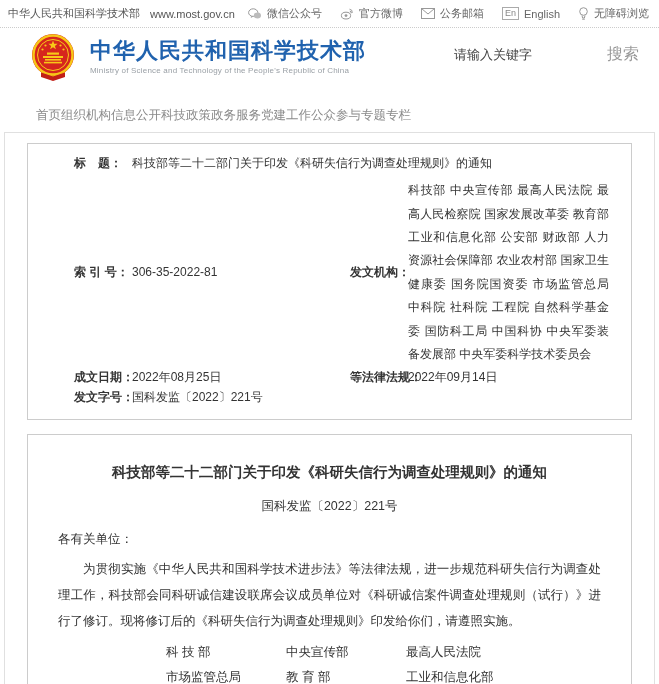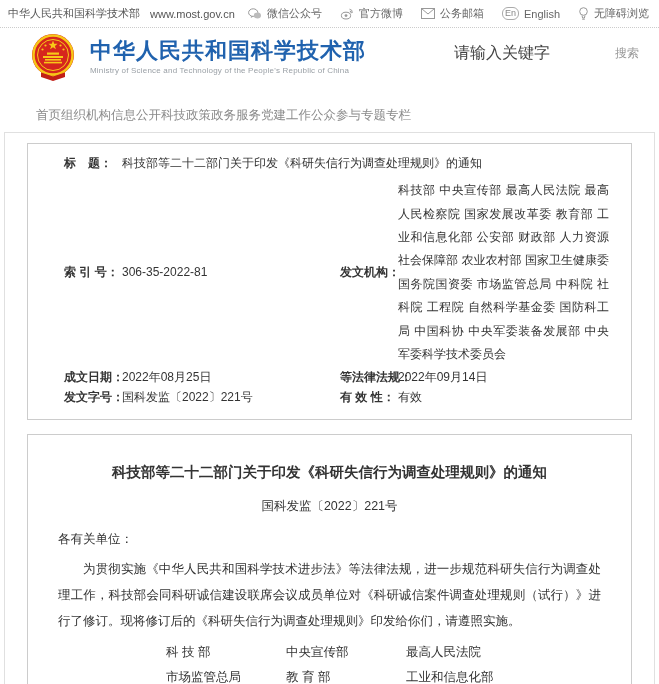--- a/index.html
+++ b/index.html
@@ -7,45 +7,45 @@
     font-family:"Liberation Sans","DejaVu Sans",sans-serif; color:#333; }
 
   
   .topbar { height:28px; display:flex; align-items:center; justify-content:space-between;
     padding:0 10px 0 8px; border-bottom:1px dotted #ccc; font-size:11px; color:#555; }
   .topbar-left { display:flex; gap:10px; align-items:center; }
   .topbar-right { display:flex; gap:18px; align-items:center; color:#666; }
   .tb-item { display:flex; gap:5px; align-items:center; cursor:pointer; }
   .tb-item svg { display:block; }
   .en-badge { display:inline-block; border:1px solid #aaa; color:#888; font-size:9px;
-    padding:0 2px; line-height:11px; border-radius:6px; }
+    padding:0 2px; line-height:11px; border-radius:0; }
 
   
   .header { height:57px; display:flex; align-items:center; padding:0 18px 0 28px; position:relative; }
   .emblem { width:50px; height:50px; margin-right:12px; flex:0 0 auto; cursor:pointer; }
   .org-cn { font-size:22px; font-weight:bold; color:#2062ae; letter-spacing:1px; line-height:26px; }
   .org-en { font-size:8px; color:#9aa0a6; margin-top:2px; letter-spacing:0.2px; }
   .search { position:absolute; right:20px; top:16px; width:185px; display:flex;
     align-items:center; justify-content:space-between; }
   .search input { border:none; outline:none; background:transparent; width:120px;
-    font-size:16px; color:#4d7c0f; font-family:inherit; }
+    font-size:13px; color:#4d7c0f; font-family:inherit; }
   .search input::placeholder { color:#444; }
-  .search-btn { font-size:12px; color:#999; cursor:pointer; }
+  .search-btn { font-size:16px; color:#999; cursor:pointer; }
 
   
   .nav { height:28px; display:flex; align-items:center; justify-content:flex-start;
     padding:0 36px; font-size:12.5px; color:#8a8a8a;margin-top:16px; }
   .nav-item { cursor:pointer; }
 
   
   .wrapper { margin:3px 4px 0 4px; border:1px solid #e0e0e0; border-bottom:none;
     min-height:566px; background:#fff; padding:10px 0 0 0; }
 
   
-  .info-box { margin:0 22px; border:1px solid #ccc; padding:10px 22px 12px 36px;
+  .info-box { margin:0 22px; border:1px solid #ccc; padding:10px 22px 12px 46px;
     font-size:12px; line-height:1.6; }
   .meta-row { display:flex; align-items:center; }
   .meta-row.first { margin-bottom:6px; }
   .meta-cell { display:flex; align-items:center; }
   .meta-cell.left  { width:276px; flex:0 0 auto; }
   .meta-cell.right { flex:1; }
   .meta-label { font-weight:bold; color:#333; width:58px; flex:0 0 auto; white-space:nowrap; }
   .meta-value { color:#333; }
   .issuer-row { align-items:center; margin-bottom:2px; }
   .issuer-value { line-height:1.95; text-align:justify; }
@@ -181,24 +181,20 @@
       <div class="meta-cell right">
         <span class="meta-label">等法律法规：</span>
         <span class="meta-value">2022年09月14日</span>
       </div>
     </div>
     <div class="meta-row">
       <div class="meta-cell left">
         <span class="meta-label">发文字号：</span>
         <span class="meta-value">国科发监〔2022〕221号</span>
       </div>
-      <div class="meta-cell right">
-        <span class="meta-label">有 效 性：</span>
-        <span class="meta-value">有效</span>
-      </div>
     </div>
   </div>
 
   <div class="doc-box">
     <div class="doc-title">科技部等二十二部门关于印发《科研失信行为调查处理规则》的通知</div>
     <div class="doc-no">国科发监〔2022〕221号</div>
     <div class="salutation">各有关单位：</div>
     <div class="doc-paragraph">为贯彻实施《中华人民共和国科学技术进步法》等法律法规，进一步规范科研失信行为调查处理工作，科技部会同科研诚信建设联席会议成员单位对《科研诚信案件调查处理规则（试行）》进行了修订。现将修订后的《科研失信行为调查处理规则》印发给你们，请遵照实施。</div>
 
     <div class="signers">

